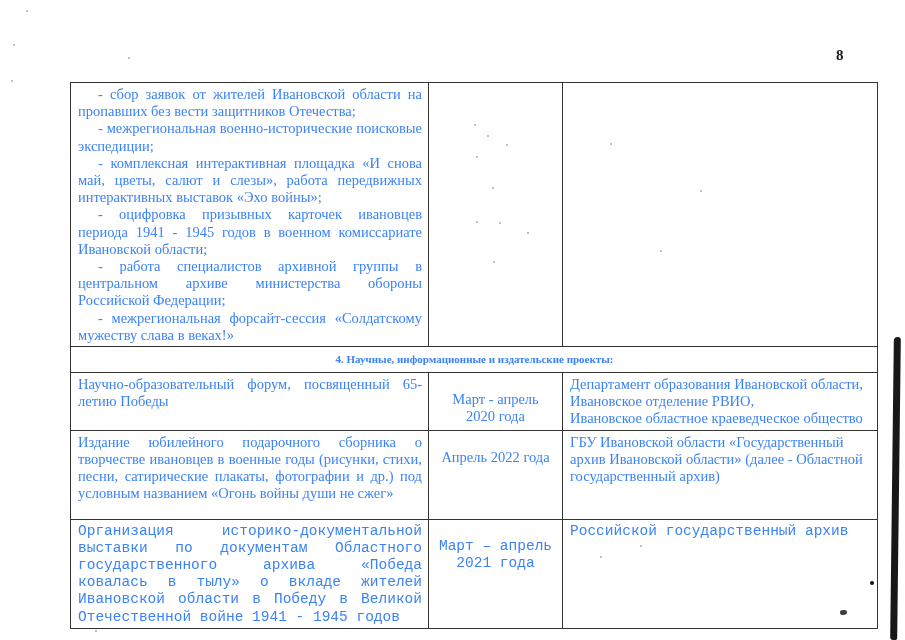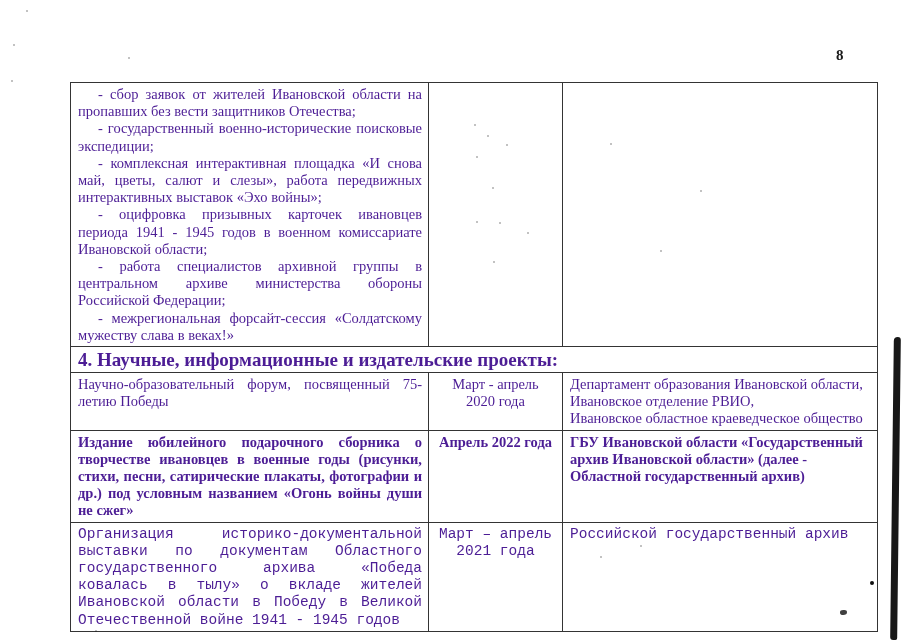--- a/index.html
+++ b/index.html
@@ -27,61 +27,62 @@
   
   table.doc-table {
     position: absolute;
     left: 70px;
     top: 82px;
     width: 807px;
     border-collapse: collapse;
     table-layout: fixed;
     font-size: 14.5px;
     line-height: 17.2px;
-    color: #4c1d95;
+    color: #3b82f6;
   }
   table.doc-table td {
     border: 1.8px solid #343434;
     vertical-align: top;
     overflow: hidden;
   }
   col.c1 { width: 358px; }
   col.c2 { width: 134px; }
   col.c3 { width: 315px; }
 
   tr.row-continuation { height: 258px; }
   tr.row-section      { height: 26px;  }
   #projects tr:nth-of-type(1) { height: 48px; }
-  #projects tr:nth-of-type(2) { height: 89px; font-weight: bold; }
+  #projects tr:nth-of-type(2) { height: 89px; }
   #projects tr:nth-of-type(3) { height: 83px; font-family: Liberation Mono, monospace; }
 
   td.cell-activity {
     padding: 3px 6px 2px 7px;
     text-align: justify;
   }
   td.cell-activity p.bullet {
     margin: 0;
     text-indent: 20px;
     text-align: justify;
   }
   td.cell-date {
-    padding: 3px 4px 2px 4px;
+    padding: 18px 4px 2px 4px;
     text-align: center;
     white-space: pre-line;
   }
   td.cell-resp {
     padding: 3px 6px 2px 7px;
     text-align: left;
     white-space: pre-line;
     margin-left: 40px;
   }
   td.cell-section {
     font-weight: bold;
     padding: 4px 6px 2px 7px;
-    font-size: 19px;
+    font-size: 11px;
+    text-align: center;
   }
   
   .edge-shadow {
     position: absolute;
     left: 892px;
     top: 337px;
     width: 7px;
     height: 303px;
     background: #181818;
     border-radius: 4px 3px 2px 3px;
@@ -121,37 +122,37 @@
   <colgroup>
     <col class="c1">
     <col class="c2">
     <col class="c3">
   </colgroup>
   <tbody>
     <tr class="row-continuation">
       <td class="cell-activity">
 
       <p class="bullet">- сбор заявок от жителей Ивановской области на пропавших без вести защитников Отечества;</p>
-          <p class="bullet">- государственный военно-исторические поисковые экспедиции;</p>
+          <p class="bullet">- межрегиональная военно-исторические поисковые экспедиции;</p>
           <p class="bullet">- комплексная интерактивная площадка «И снова май, цветы, салют и слезы», работа передвижных интерактивных выставок «Эхо войны»;</p>
           <p class="bullet">- оцифровка призывных карточек ивановцев периода 1941 - 1945 годов в военном комиссариате Ивановской области;</p>
           <p class="bullet">- работа специалистов архивной группы в центральном архиве министерства обороны Российской Федерации;</p>
           <p class="bullet">- межрегиональная форсайт-сессия «Солдатскому мужеству слава в веках!»</p>
         </td>
       <td class="cell-date"></td>
       <td class="cell-resp"></td>
     </tr>
     <tr class="row-section">
       <td class="cell-section" colspan="3">4. Научные, информационные и издательские проекты:</td>
     </tr>
   </tbody>
   <tbody id="projects">
 
       <tr>
-        <td class="cell-activity">Научно-образовательный форум, посвященный 75-летию Победы</td>
+        <td class="cell-activity">Научно-образовательный форум, посвященный 65-летию Победы</td>
         <td class="cell-date">Март - апрель
 2020 года</td>
         <td class="cell-resp">Департамент образования Ивановской области,
 Ивановское отделение РВИО,
 Ивановское областное краеведческое общество</td>
       </tr>
 
       <tr>
         <td class="cell-activity">Издание юбилейного подарочного сборника о творчестве ивановцев в военные годы (рисунки, стихи, песни, сатирические плакаты, фотографии и др.) под условным названием «Огонь войны души не сжег»</td>
         <td class="cell-date">Апрель 2022 года</td>

